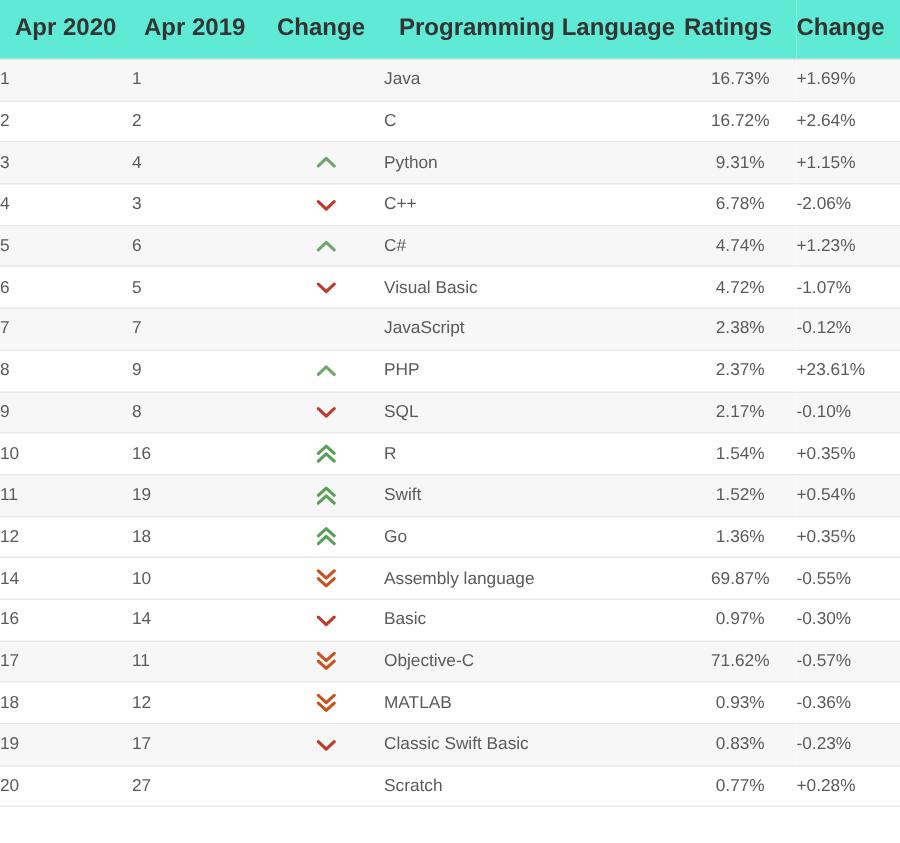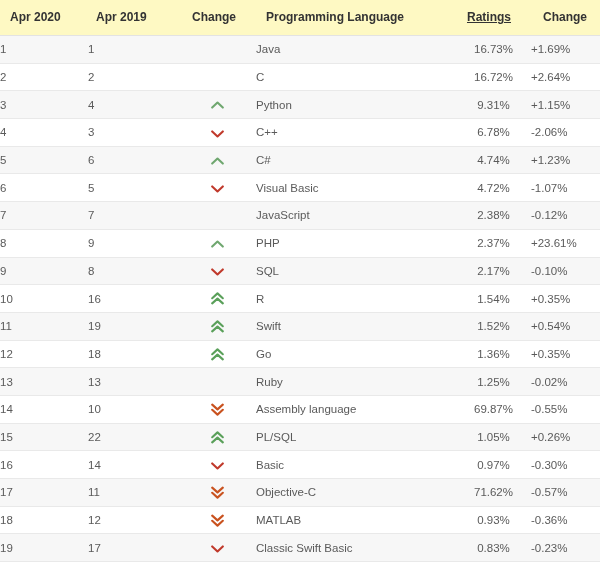--- a/index.html
+++ b/index.html
@@ -24,35 +24,35 @@
   }
 
   .tiobe-table col.c-rank2020 { width: 88px; }
   .tiobe-table col.c-rank2019 { width: 90px; }
   .tiobe-table col.c-change   { width: 78px; }
   .tiobe-table col.c-lang     { width: 200px; }
   .tiobe-table col.c-ratings  { width: 75px; }
   .tiobe-table col.c-delta    { width: 69px; }
 
   .tiobe-table thead th {
-    font-size: 12px;
+    font-size: 16px;
     font-weight: bold;
     color: #333333;
     text-align: left;
     padding: 10px 0 11px 0;
-    background: #fef9c3;
+    background: #5eead4;
     border-bottom: 1px solid #e3e3e3;
     white-space: nowrap;
   }
 
   .tiobe-table thead th.h-rank2020 { padding-left: 10px; }
   .tiobe-table thead th.h-rank2019 { padding-left: 8px; }
   .tiobe-table thead th.h-change   { text-align: center; padding-right: 6px; }
   .tiobe-table thead th.h-lang     { padding-left: 10px; }
-  .tiobe-table thead th.h-ratings  { text-align: right; padding-right: 20px; text-decoration: underline; }
+  .tiobe-table thead th.h-ratings  { text-align: right; padding-right: 20px; }
   .tiobe-table thead th.h-delta    { text-align: right; padding-right: 13px; }
 
   .tiobe-table tbody td {
     padding: 0;
     height: 26.7px;
     border-bottom: 1px solid #e9e9e9;
     color: #5a5a5a;
     vertical-align: middle;
     white-space: nowrap;
     overflow: hidden;
@@ -213,50 +213,31 @@
         <td class="rank2020">12</td>
         <td class="rank2019">18</td>
         <td class="change"><span class="chev chev-dup"><svg width="13" height="13" viewBox="0 0 13 13">
               <path d="M1.2 6.2 L6.5 1.4 L11.8 6.2" fill="none" stroke="currentColor" stroke-width="2.1" stroke-linecap="round" stroke-linejoin="round"></path>
               <path d="M1.2 11.4 L6.5 6.6 L11.8 11.4" fill="none" stroke="currentColor" stroke-width="2.1" stroke-linecap="round" stroke-linejoin="round"></path>
             </svg></span></td>
         <td class="lang">Go</td>
         <td class="ratings">1.36%</td>
         <td class="delta">+0.35%</td>
       </tr>
-      <tr class="odd">
-        <td class="rank2020">13</td>
-        <td class="rank2019">13</td>
-        <td class="change"></td>
-        <td class="lang">Ruby</td>
-        <td class="ratings">1.25%</td>
-        <td class="delta">-0.02%</td>
-      </tr>
       <tr class="even">
         <td class="rank2020">14</td>
         <td class="rank2019">10</td>
         <td class="change"><span class="chev chev-ddown"><svg width="13" height="13" viewBox="0 0 13 13">
               <path d="M1.2 1.6 L6.5 6.4 L11.8 1.6" fill="none" stroke="currentColor" stroke-width="2.1" stroke-linecap="round" stroke-linejoin="round"></path>
               <path d="M1.2 6.8 L6.5 11.6 L11.8 6.8" fill="none" stroke="currentColor" stroke-width="2.1" stroke-linecap="round" stroke-linejoin="round"></path>
             </svg></span></td>
         <td class="lang">Assembly language</td>
         <td class="ratings">69.87%</td>
         <td class="delta">-0.55%</td>
       </tr>
-      <tr class="odd">
-        <td class="rank2020">15</td>
-        <td class="rank2019">22</td>
-        <td class="change"><span class="chev chev-dup"><svg width="13" height="13" viewBox="0 0 13 13">
-              <path d="M1.2 6.2 L6.5 1.4 L11.8 6.2" fill="none" stroke="currentColor" stroke-width="2.1" stroke-linecap="round" stroke-linejoin="round"></path>
-              <path d="M1.2 11.4 L6.5 6.6 L11.8 11.4" fill="none" stroke="currentColor" stroke-width="2.1" stroke-linecap="round" stroke-linejoin="round"></path>
-            </svg></span></td>
-        <td class="lang">PL/SQL</td>
-        <td class="ratings">1.05%</td>
-        <td class="delta">+0.26%</td>
-      </tr>
       <tr class="even">
         <td class="rank2020">16</td>
         <td class="rank2019">14</td>
         <td class="change"><span class="chev chev-down"><svg width="13" height="9" viewBox="0 0 13 9">
               <path d="M1.2 2.4 L6.5 7.4 L11.8 2.4" fill="none" stroke="currentColor" stroke-width="2.1" stroke-linecap="round" stroke-linejoin="round"></path>
             </svg></span></td>
         <td class="lang">Basic</td>
         <td class="ratings">0.97%</td>
         <td class="delta">-0.30%</td>
       </tr>

